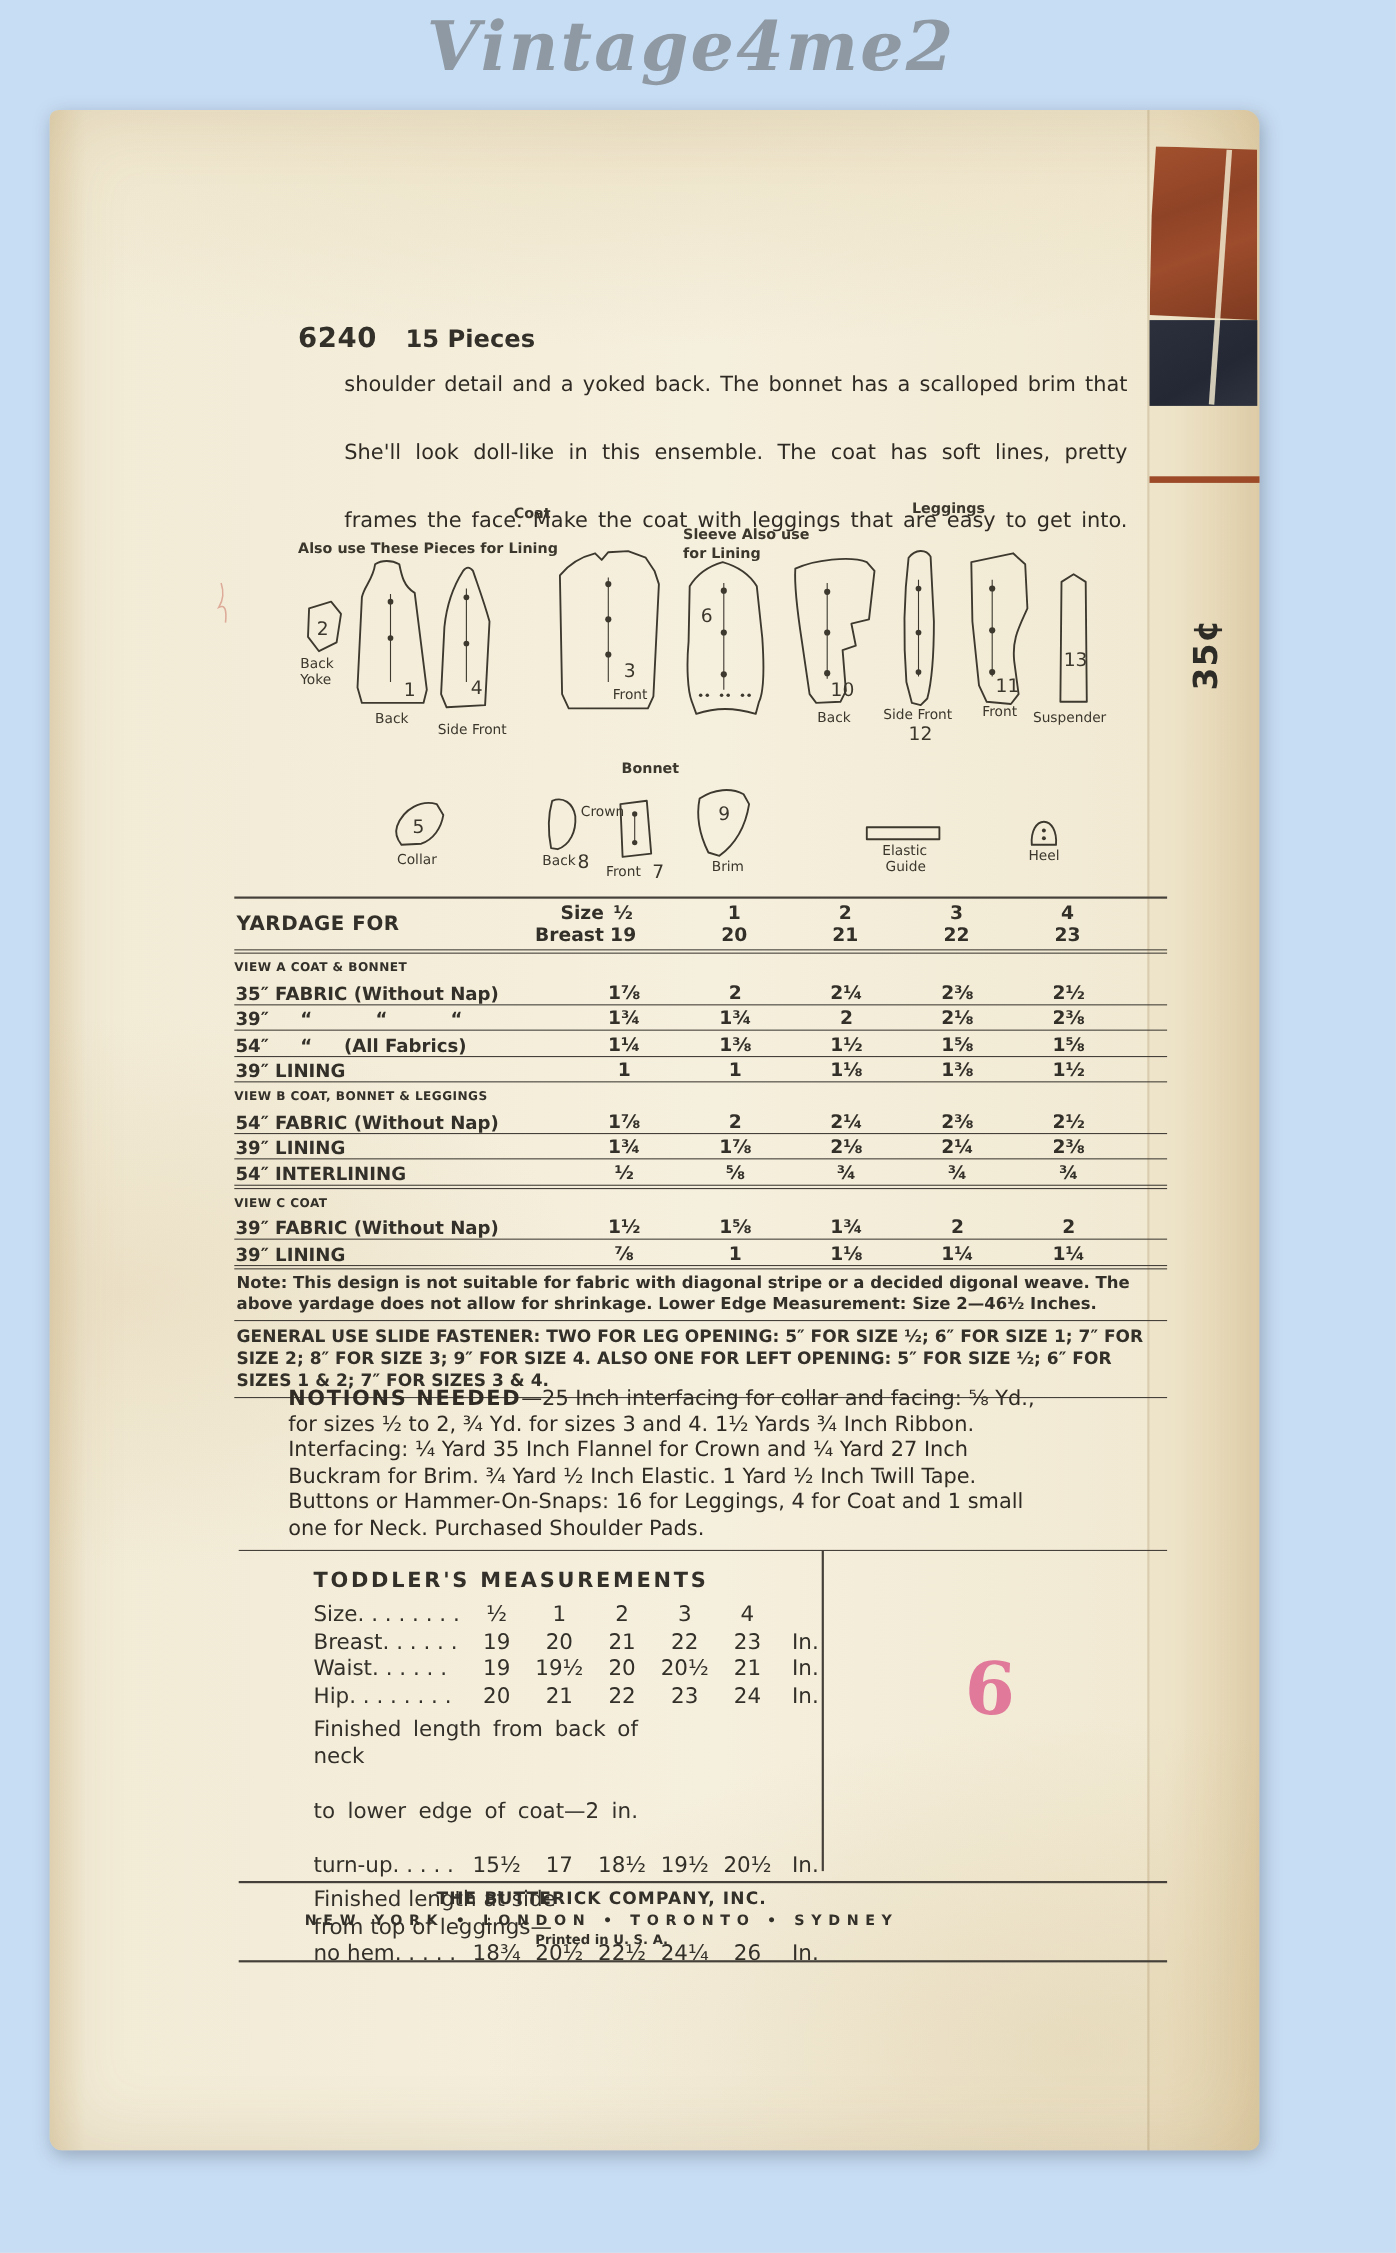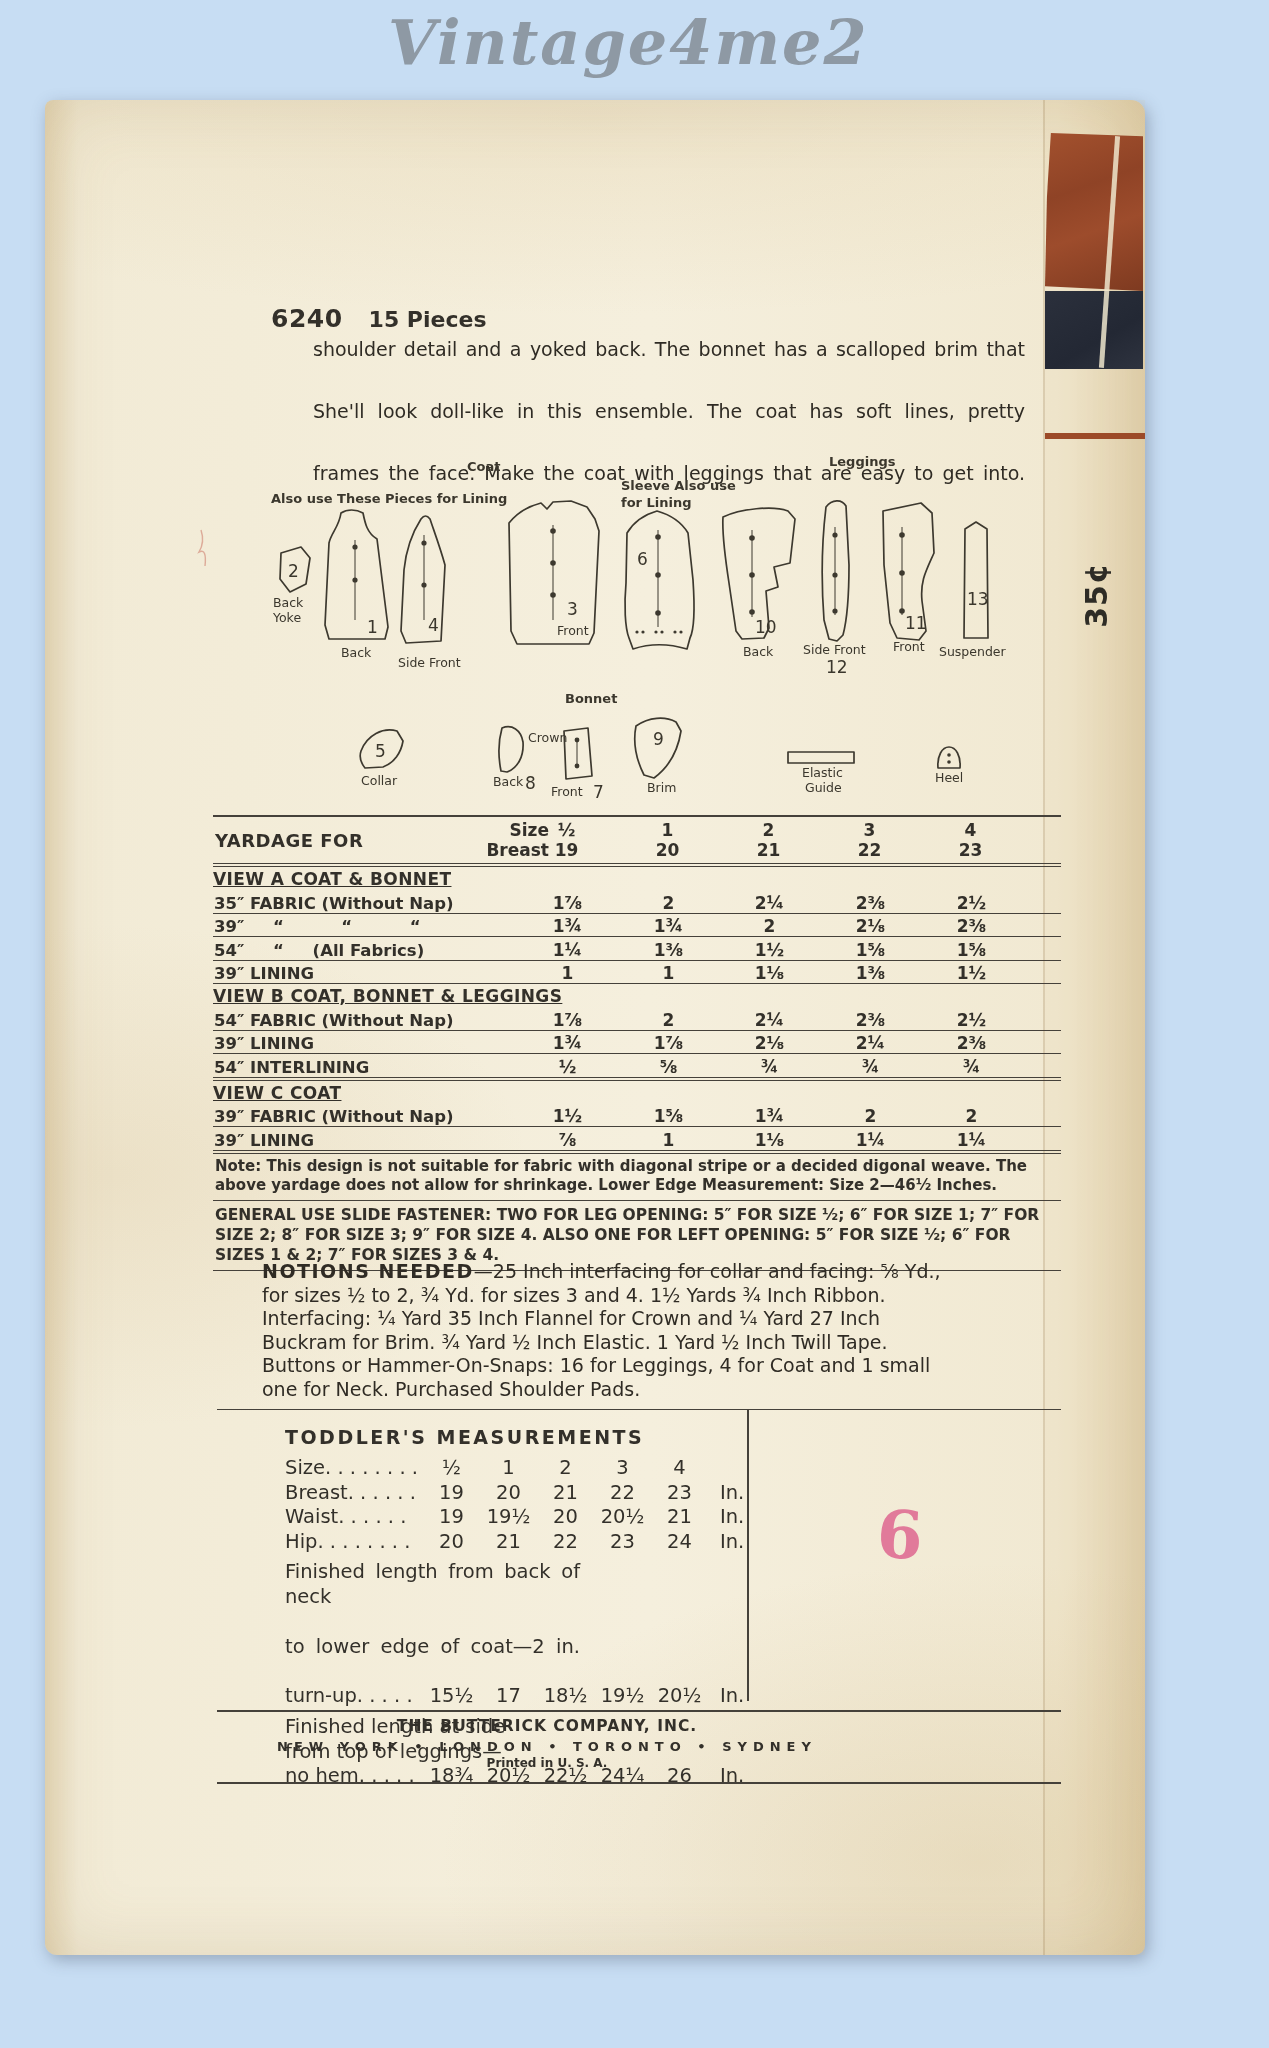--- a/index.html
+++ b/index.html
@@ -33,42 +33,42 @@
   .edge-crack{position:absolute;left:1062px;top:36px;width:5px;height:232px;
     background:#efe6cd;transform:rotate(4deg);opacity:.85;}
   .edge-rust{position:absolute;left:1000px;top:333px;width:100px;height:6px;background:#9c4a28;}
   .fold-line{position:absolute;left:998px;top:0;width:2px;height:100%;background:rgba(150,120,70,.25);}
   .flap-shade{position:absolute;left:1000px;top:0;width:100px;height:100%;background:rgba(220,200,150,.12);}
   .price{
     position:absolute;left:1012px;top:478px;width:80px;height:34px;line-height:34px;
     text-align:center;transform:rotate(-90deg);
     font-size:30px;font-weight:bold;color:#2e2c26;letter-spacing:1px;
   }
-  .title-row{position:absolute;left:226px;top:204px;white-space:nowrap;display:flex;align-items:baseline;}
+  .title-row{position:absolute;left:226px;top:192px;white-space:nowrap;display:flex;align-items:baseline;}
   .p-num{font-size:25px;font-weight:bold;letter-spacing:.5px;}
   .p-title{font-size:23px;font-weight:bold;margin-left:30px;letter-spacing:.2px;}
   .p-pieces{font-size:22px;font-weight:bold;margin-left:26px;}
   .desc{position:absolute;left:268px;top:234px;width:712px;font-size:19px;line-height:31px;color:#2f2b24;}
   .jline{text-align:justify;}
   .jline::after{content:"";display:inline-block;width:100%;}
   .diagram{position:absolute;left:150px;top:335px;}
   .diagram text{fill:#3b372d;font-family:"DejaVu Sans",sans-serif;}
   .diagram .cap{font-size:13px;font-weight:bold;}
   .diagram .lbl{font-size:12.5px;}
   .diagram .num{font-size:17px;}
   .pc{fill:none;stroke:#3d392f;stroke-width:1.7;stroke-linejoin:round;stroke-linecap:round;}
   .gl{stroke:#3d392f;stroke-width:1;}
   .dt{fill:#3d392f;}
   .yardage{position:absolute;left:168px;top:715px;width:848px;border-top:2px solid #45413a;}
   .y-head{position:relative;padding:3px 0;border-bottom:4px double #45413a;}
   .y-title{position:absolute;left:2px;top:50%;transform:translateY(-50%);font-size:18px;font-weight:bold;letter-spacing:.5px;}
   .y-hrow{position:relative;height:20px;line-height:20px;font-weight:bold;font-size:17px;}
   .y-hlab{position:absolute;left:0;top:0;width:336px;text-align:right;}
   .y-hcell{position:absolute;top:0;width:101px;text-align:center;}
-  .y-sec{height:23px;line-height:25px;font-weight:bold;font-size:17px;letter-spacing:.4px;text-decoration:underline;}
+  .y-sec{height:23px;line-height:25px;font-weight:bold;font-size:11px;letter-spacing:.4px;}
   .y-row{display:flex;align-items:flex-end;height:22.5px;border-bottom:1.5px solid #45413a;font-weight:bold;font-size:16.5px;}
   .y-row.dbl{border-bottom:4px double #45413a;}
   .y-lab{flex:0 0 303px;white-space:pre;padding-left:1px;}
   .y-cell{flex:0 0 101px;text-align:center;font-size:17px;}
   .y-note{padding:3px 2px 4px;border-bottom:1.5px solid #45413a;font-size:15px;line-height:19.5px;font-weight:bold;}
   .y-fast{padding:4px 2px 5px;border-bottom:1.5px solid #45413a;font-size:15.5px;line-height:20px;font-weight:bold;}
   .notions{position:absolute;left:217px;top:1160px;width:700px;font-size:19px;line-height:23.5px;color:#2f2b24;}
   .notions-head{font-weight:bold;letter-spacing:1.5px;}
   .measure{position:absolute;left:172px;top:1309px;width:844px;height:301px;border-top:1.5px solid #45413a;}
   .m-left{position:absolute;left:68px;top:16px;width:460px;}

